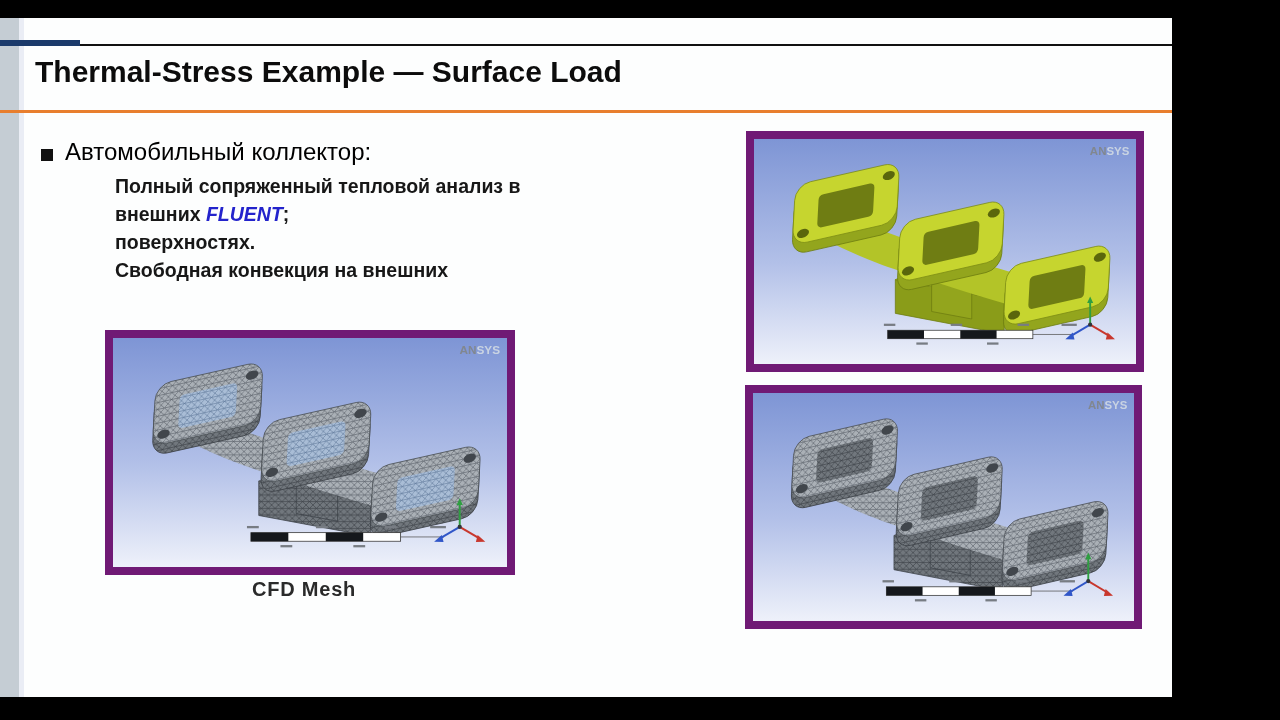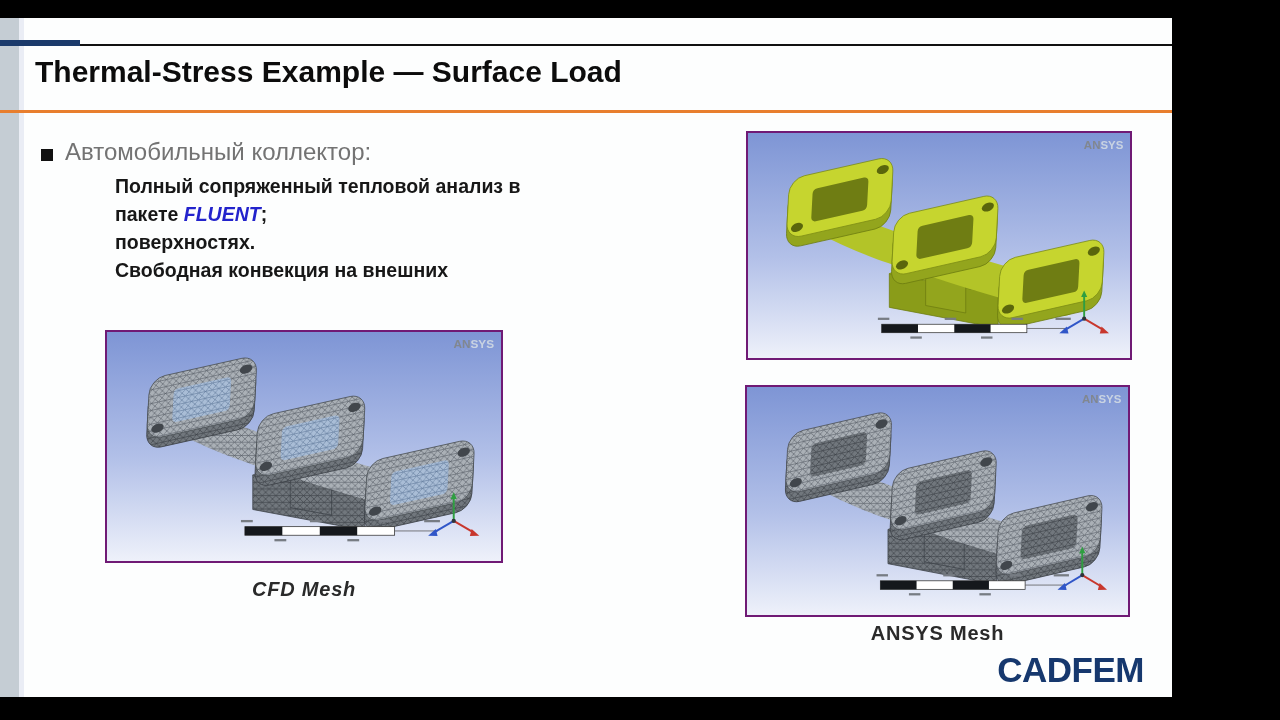--- a/index.html
+++ b/index.html
@@ -14,36 +14,36 @@
   #left-strip-light{position:absolute;left:19px;top:18px;width:5px;height:679px;background:#eaedf5;}
 
   #header-rule{position:absolute;left:0;top:44px;width:1280px;height:2px;background:#111;}
   #navy-accent{position:absolute;left:0;top:40px;width:80px;height:6px;background:#1b3a6b;}
   #orange-rule{position:absolute;left:0;top:110px;width:1280px;height:3px;background:#e87e2e;}
 
   #slide-title{position:absolute;left:35px;top:55px;font-size:30px;font-weight:bold;
                color:#0c0c0c;letter-spacing:0;white-space:nowrap;}
 
   #bullet-marker{position:absolute;left:41px;top:149px;width:12px;height:12px;background:#111;}
-  #bullet-heading{position:absolute;left:65px;top:138px;font-size:24px;color:#737373;white-space:nowrap;}
+  #bullet-heading{position:absolute;left:65px;top:138px;font-size:24px;color:#000000;white-space:nowrap;}
 
   #body-text{position:absolute;left:115px;top:172px;width:590px;font-size:19.5px;
              line-height:28px;color:#171717;}
   #body-text .bline{white-space:nowrap;font-weight:bold;}
   .fluent{color:#2323cc;font-style:italic;}
 
-  .figure-frame{position:absolute;border:2px solid #701a75;background:#f9a8d4;overflow:hidden;}
+  .figure-frame{position:absolute;border:8px solid #701a75;background:#f9a8d4;overflow:hidden;}
   #cfd-figure{left:105px;top:330px;width:394px;height:229px;}
   #geom-figure{left:746px;top:131px;width:382px;height:225px;}
   #ansys-figure{left:745px;top:385px;width:381px;height:228px;}
   .figure-frame svg{display:block;width:100%;height:100%;}
 
   .caption{position:absolute;font-size:20px;font-weight:600;color:#2a2a2a;
            letter-spacing:0.8px;text-align:center;}
-  #cfd-caption{left:105px;top:578px;width:398px;font-style:italic;}
+  #cfd-caption{left:105px;top:578px;width:398px;}
   #ansys-caption{left:745px;top:622px;width:385px;}
 
   #cadfem-logo{position:absolute;right:28px;top:650px;font-size:35px;font-weight:800;
                color:#16386e;letter-spacing:-0.5px;white-space:nowrap;}
 
   
   .f-top,.f-side,.base-top,.base-side{stroke-width:.8;}
   .pipe{fill:none;stroke-width:34;stroke-linecap:round;}
 
   .solid .f-top{fill:#c6d52f;stroke:#7c8c15;}
@@ -103,21 +103,21 @@
   <div id="navy-accent"></div>
 
   <div id="slide-title">Thermal-Stress Example — Surface Load</div>
   <div id="orange-rule"></div>
 
   <div id="bullet-marker"></div>
   <div id="bullet-heading">Автомобильный коллектор:</div>
 
   <div id="body-text">
     <div class="bline">Полный сопряженный тепловой анализ в</div>
-    <div class="bline"><span>пакете </span><span class="fluent">FLUENT</span><span>;</span></div>
+    <div class="bline"><span>внешних </span><span class="fluent">FLUENT</span><span>;</span></div>
     <div class="bline">поверхностях.</div>
     <div class="bline">Свободная конвекция на внешних</div>
   </div>
 
   <div id="cfd-figure" class="figure-frame">
     <svg viewBox="0 0 400 240" preserveAspectRatio="none" class="meshed cfd">
       <rect x="0" y="0" width="400" height="240" fill="url(#bgGrad)"></rect>
       <g>
         <path class="base-side" d="M148,150 L262,172 L262,208 L148,186 Z"></path>
         <path class="base-top" d="M148,150 L164,143 L278,165 L262,172 Z"></path>
@@ -273,18 +273,16 @@
         <polygon points="0,-30 -3.2,-23 3.2,-23" fill="#2f9e41"></polygon>
         <line x1="0" y1="0" x2="-20" y2="12" stroke="#3056c8" stroke-width="2"></line>
         <polygon points="-26,15.5 -18.2,8.4 -16.4,15.8" fill="#3056c8"></polygon>
         <line x1="0" y1="0" x2="20" y2="12" stroke="#c8372d" stroke-width="2"></line>
         <polygon points="26,15.5 16.4,15.8 18.2,8.4" fill="#c8372d"></polygon>
         <circle cx="0" cy="0" r="2.2" fill="#30343a"></circle>
       </g>
       <text class="wm" x="393" y="17" text-anchor="end"><tspan class="wm-b">AN</tspan><tspan class="wm-l">SYS</tspan></text>
     </svg>
   </div>
-  <div id="ansys-caption" class="caption">ANSYS Mesh</div>
-
-  <div id="cadfem-logo">CADFEM</div>
+
 
   <div id="bar-bottom" class="bar-black"></div>
 </div>
 
 </body></html>

